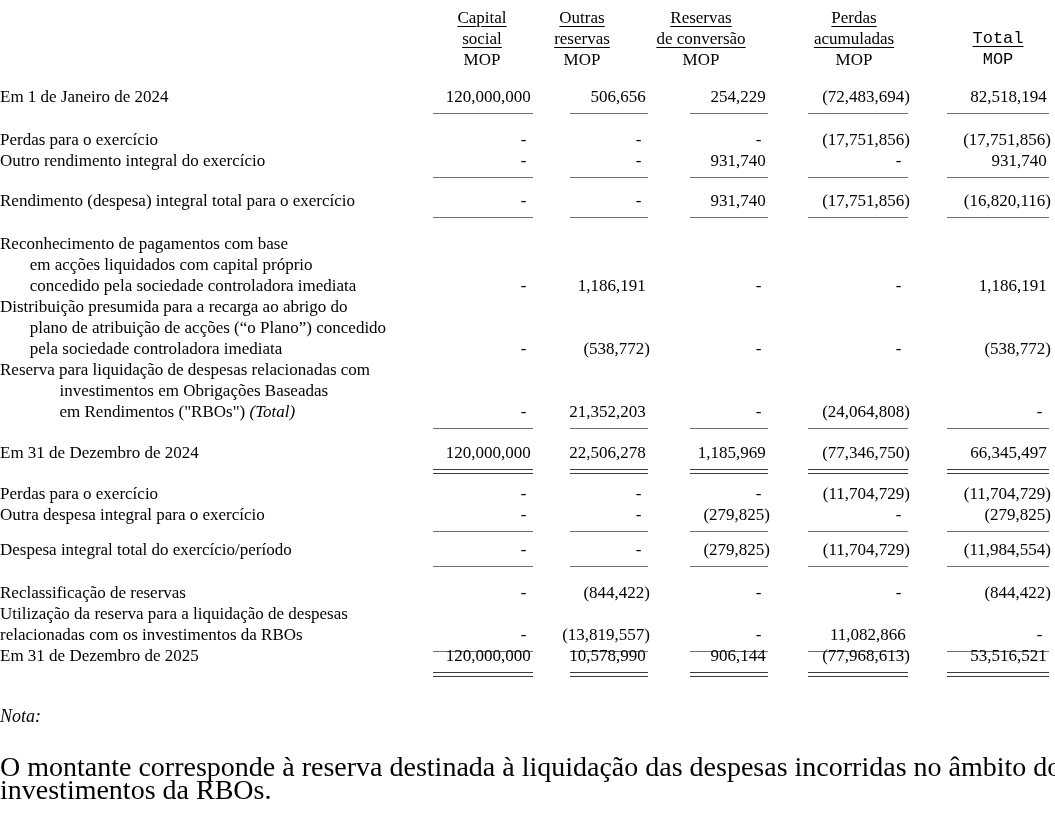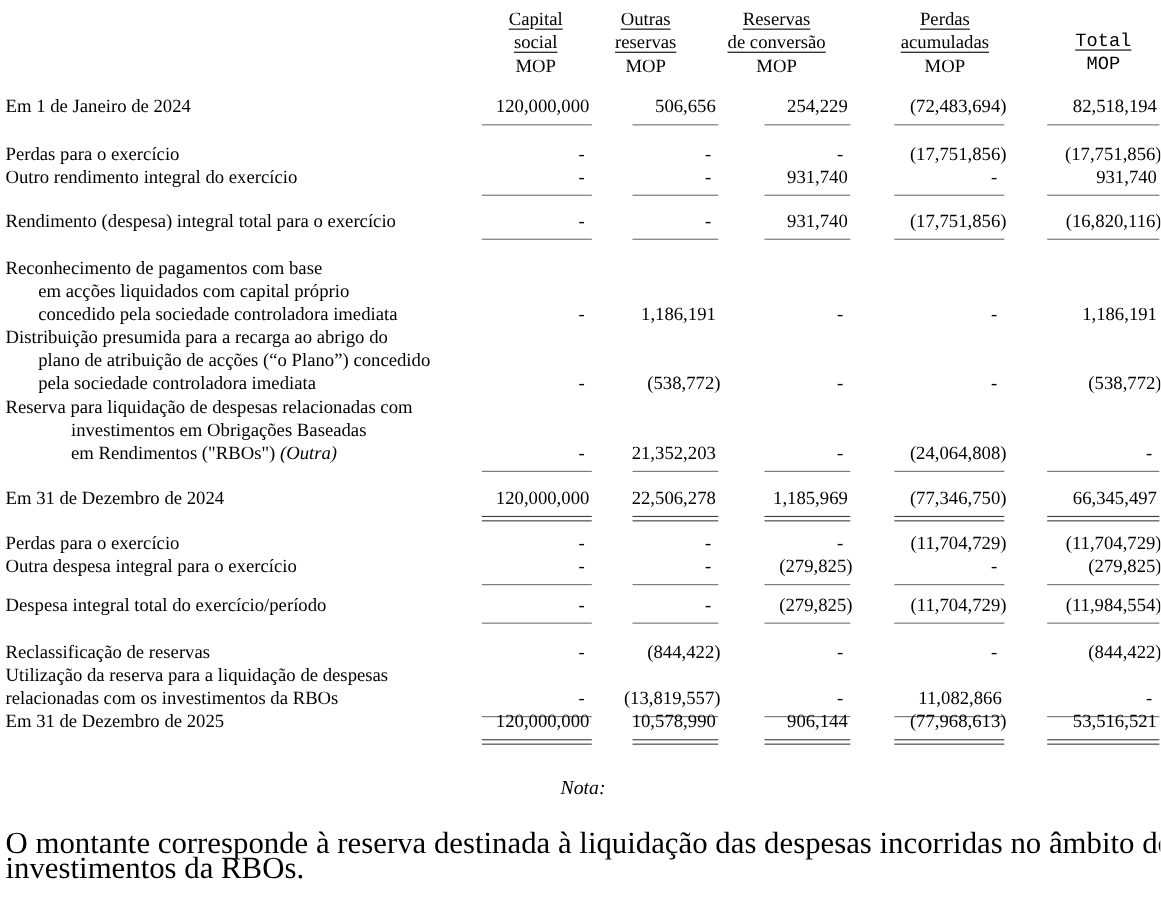--- a/index.html
+++ b/index.html
@@ -3,21 +3,21 @@
 <meta charset="utf-8">
 <style>
   html,body{margin:0;padding:0;background:#fff;}
   .page{
     position:relative;
     width:1055px;height:821px;
     background:#fff;color:#000;
     font-family:"Liberation Serif","DejaVu Serif",serif;
     font-size:17px;line-height:21px;
     overflow:hidden;
-    padding-left:5px;box-sizing:border-box;
+    padding-left:0;box-sizing:border-box;
   }
   .tbl{padding-top:7px;}
   .grid{
     display:grid;
     grid-template-columns:430px 107px 115px 120px 140px 141px;
     align-items:end;
   }
   .lab{white-space:pre;align-self:start;}
   .cell{position:relative;text-align:right;padding-right:2px;white-space:pre;}
   .hcell{position:relative;text-align:right;}
@@ -25,21 +25,21 @@
   .hline{text-decoration:underline;text-underline-offset:3px;text-decoration-thickness:1px;}
   .rule{
     position:absolute;top:calc(100% + 6px);right:4px;
     border-top:1px solid #6f6f6f;height:0;
   }
   .rule.double{
     height:3px;
     border-top:1px solid #3c3c3c;border-bottom:1px solid #3c3c3c;
   }
   .w1{width:100px;} .w2{width:78px;} .w3{width:78px;} .w4{width:100px;} .w5{width:102px;}
-  .note-heading{font-style:italic;font-size:18px;line-height:21px;margin-top:40px;text-align:center;}
+  .note-heading{font-style:italic;font-size:18px;line-height:21px;margin-top:40px;}
   .note-body{font-size:28px;line-height:23px;margin-top:28px;white-space:pre;}
   i{font-style:italic;}
 </style>
 </head>
 <body>
 
 <div class="page">
   <div class="tbl">
     <div class="grid" id="thead">
         <div class="lab"></div>
@@ -92,21 +92,21 @@
         </div>
         <div class="grid" style="margin-top: 0px;">
           <div class="lab"><div>Distribuição presumida para a recarga ao abrigo do</div><div>       plano de atribuição de acções (“o Plano”) concedido</div><div>       pela sociedade controladora imediata</div></div>
           <div class="cell"><div>-&nbsp;&nbsp;</div></div>
           <div class="cell"><div>(538,772)</div></div>
           <div class="cell"><div>-&nbsp;&nbsp;</div></div>
           <div class="cell"><div>-&nbsp;&nbsp;</div></div>
           <div class="cell"><div>(538,772)</div></div>
         </div>
         <div class="grid" style="margin-top: 0px;">
-          <div class="lab"><div>Reserva para liquidação de despesas relacionadas com</div><div>              investimentos em Obrigações Baseadas</div><div>              em Rendimentos ("RBOs") <i>(Outra)</i></div></div>
+          <div class="lab"><div>Reserva para liquidação de despesas relacionadas com</div><div>              investimentos em Obrigações Baseadas</div><div>              em Rendimentos ("RBOs") <i>(Total)</i></div></div>
           <div class="cell"><div>-&nbsp;&nbsp;</div><div class="rule w1"></div></div>
           <div class="cell"><div>21,352,203&nbsp;</div><div class="rule w2"></div></div>
           <div class="cell"><div>-&nbsp;&nbsp;</div><div class="rule w3"></div></div>
           <div class="cell"><div>(24,064,808)</div><div class="rule w4"></div></div>
           <div class="cell"><div>-&nbsp;&nbsp;</div><div class="rule w5"></div></div>
         </div>
         <div class="grid" style="margin-top: 20px;">
           <div class="lab"><div>Em 31 de Dezembro de 2024</div></div>
           <div class="cell"><div>120,000,000&nbsp;</div><div class="rule double w1"></div></div>
           <div class="cell"><div>22,506,278&nbsp;</div><div class="rule double w2"></div></div>

